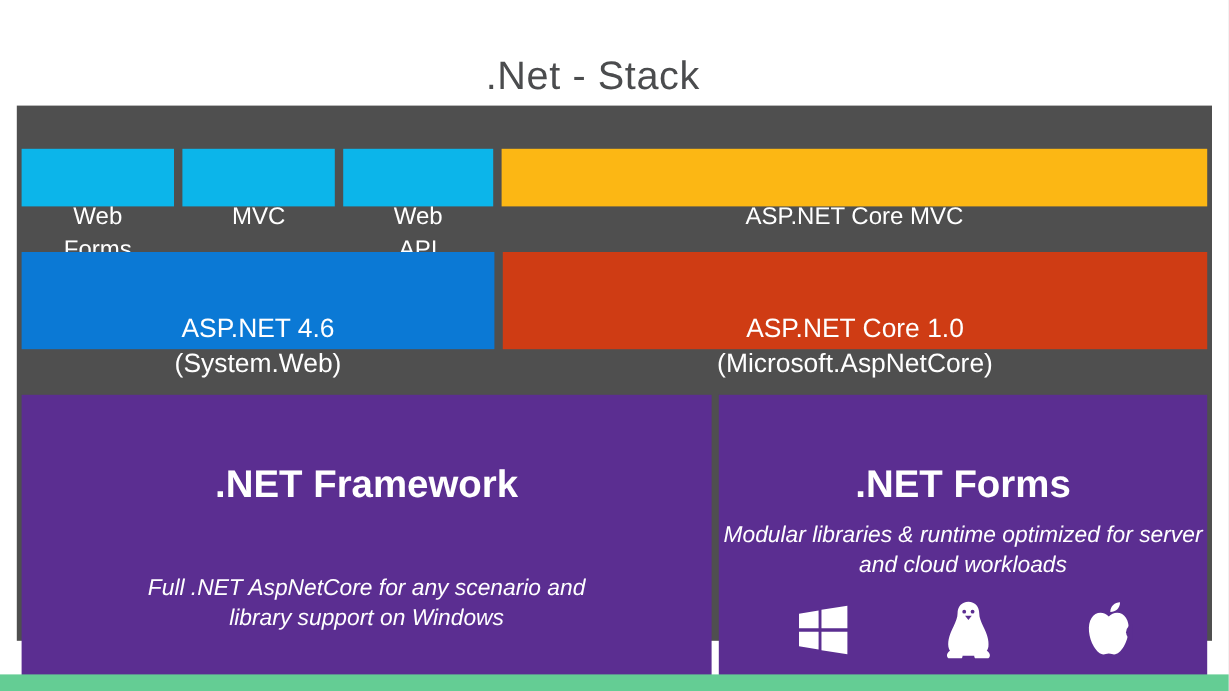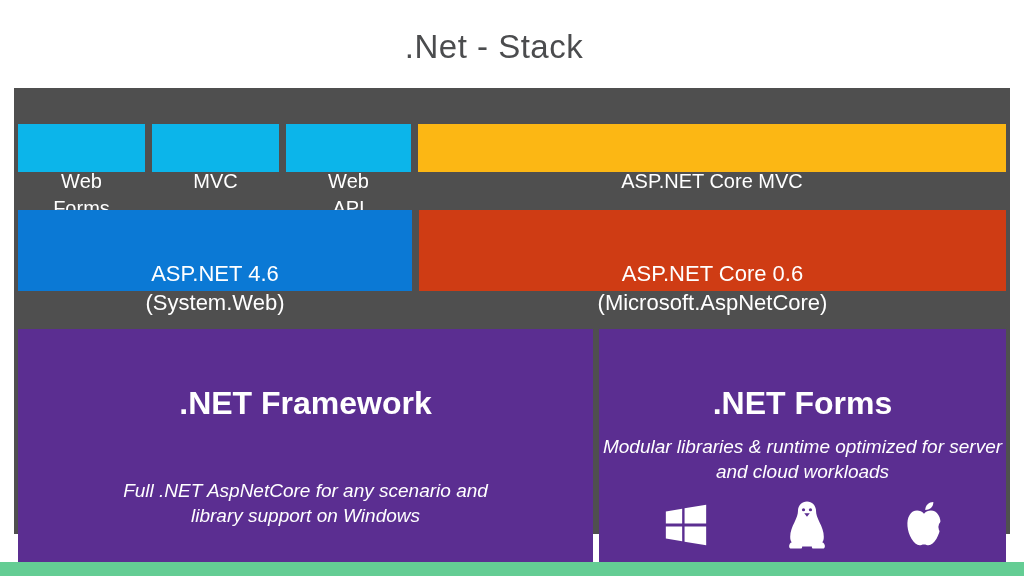--- a/index.html
+++ b/index.html
@@ -9,21 +9,21 @@
     font-family: "Liberation Sans", sans-serif;
     overflow: hidden;
   }
   .slide {
     position: relative;
     width: 1024px; height: 576px;
     background: #ffffff;
   }
   .slide-title {
     position: absolute;
-    top: 28px; left: 0;
+    top: 44px; left: 0;
     width: 988px;
     margin: 0;
     text-align: center;
     font-size: 33px;
     font-weight: 400;
     letter-spacing: 0.5px;
     color: #4b4c4e;
   }
   .frame {
     position: absolute;
@@ -128,21 +128,21 @@
         <span>ASP.NET Core MVC</span>
       </div>
     </div>
 
     <div class="row row-mid">
       <div class="cell c-aspnet46">
         <span>ASP.NET 4.6
 (System.Web)</span>
       </div>
       <div class="cell c-core10">
-        <span>ASP.NET Core 0.6
+        <span>ASP.NET Core 1.0
 (Microsoft.AspNetCore)</span>
       </div>
     </div>
 
     <div class="row row-bottom">
 
       <div class="cell c-purple c-netfx">
         <div class="p-heading">.NET Framework</div>
         <div class="p-desc">Full .NET AspNetCore for any scenario and library support on Windows</div>
         <div class="icon-row">

